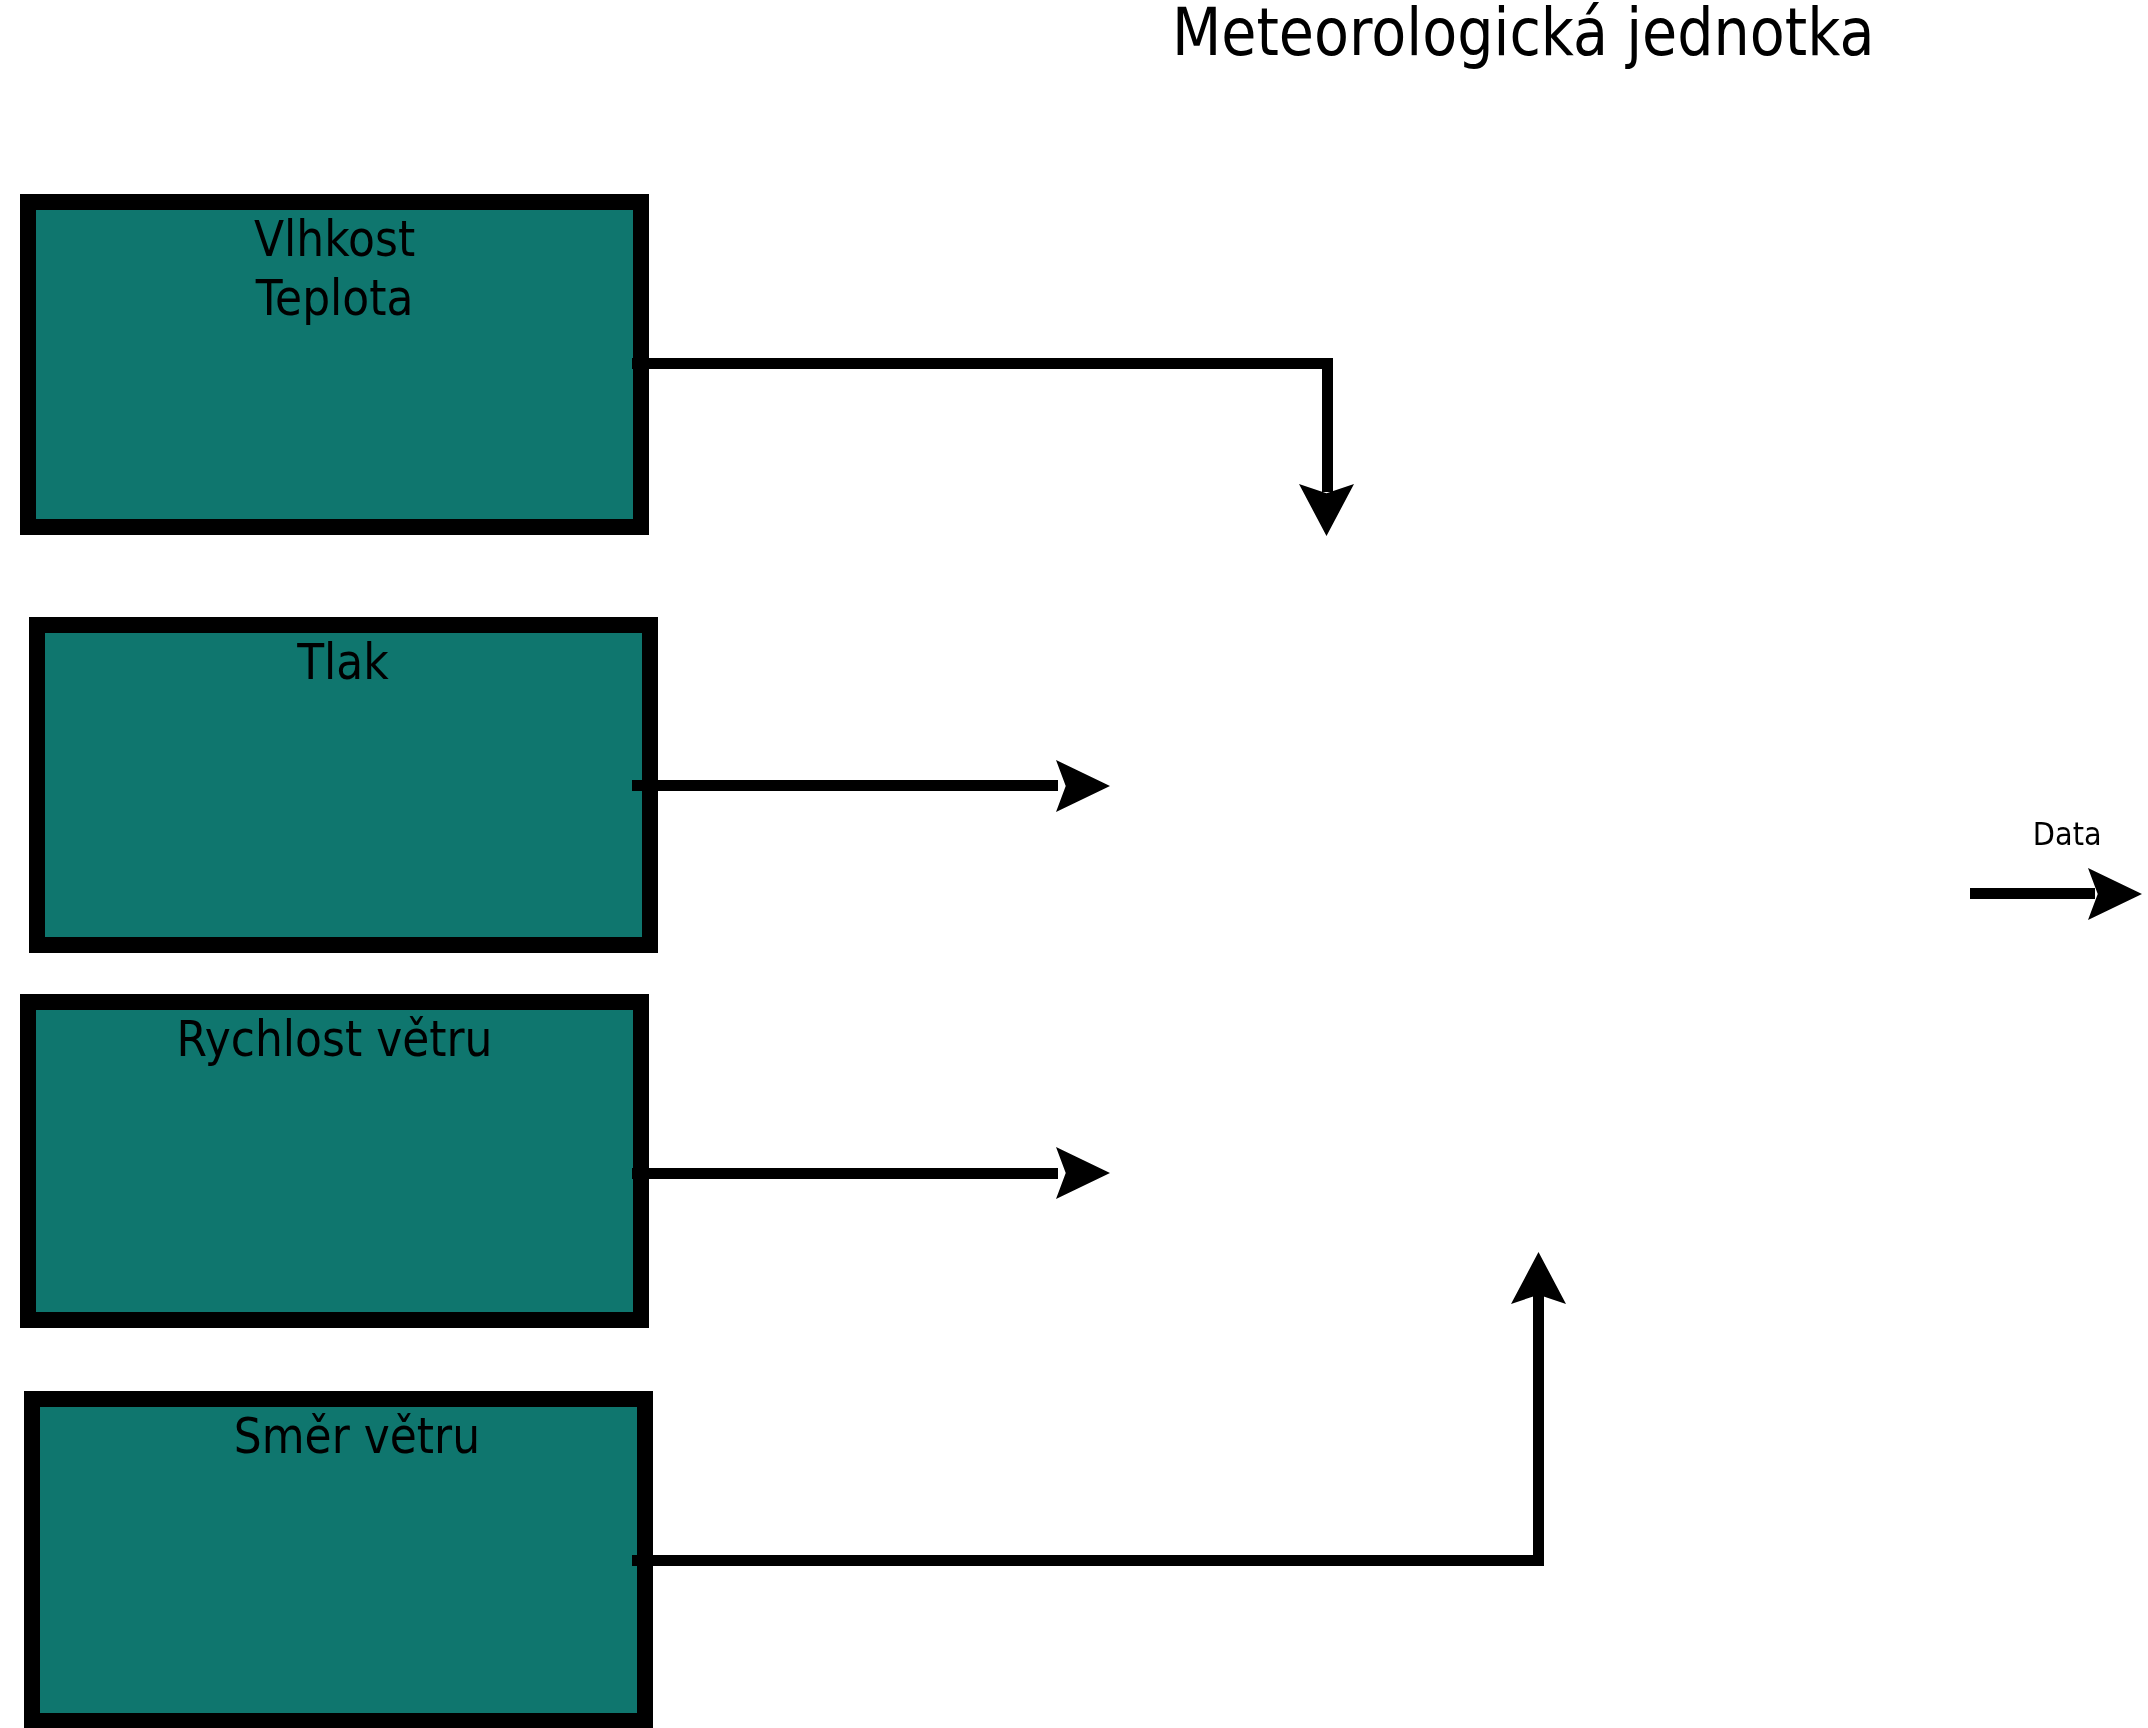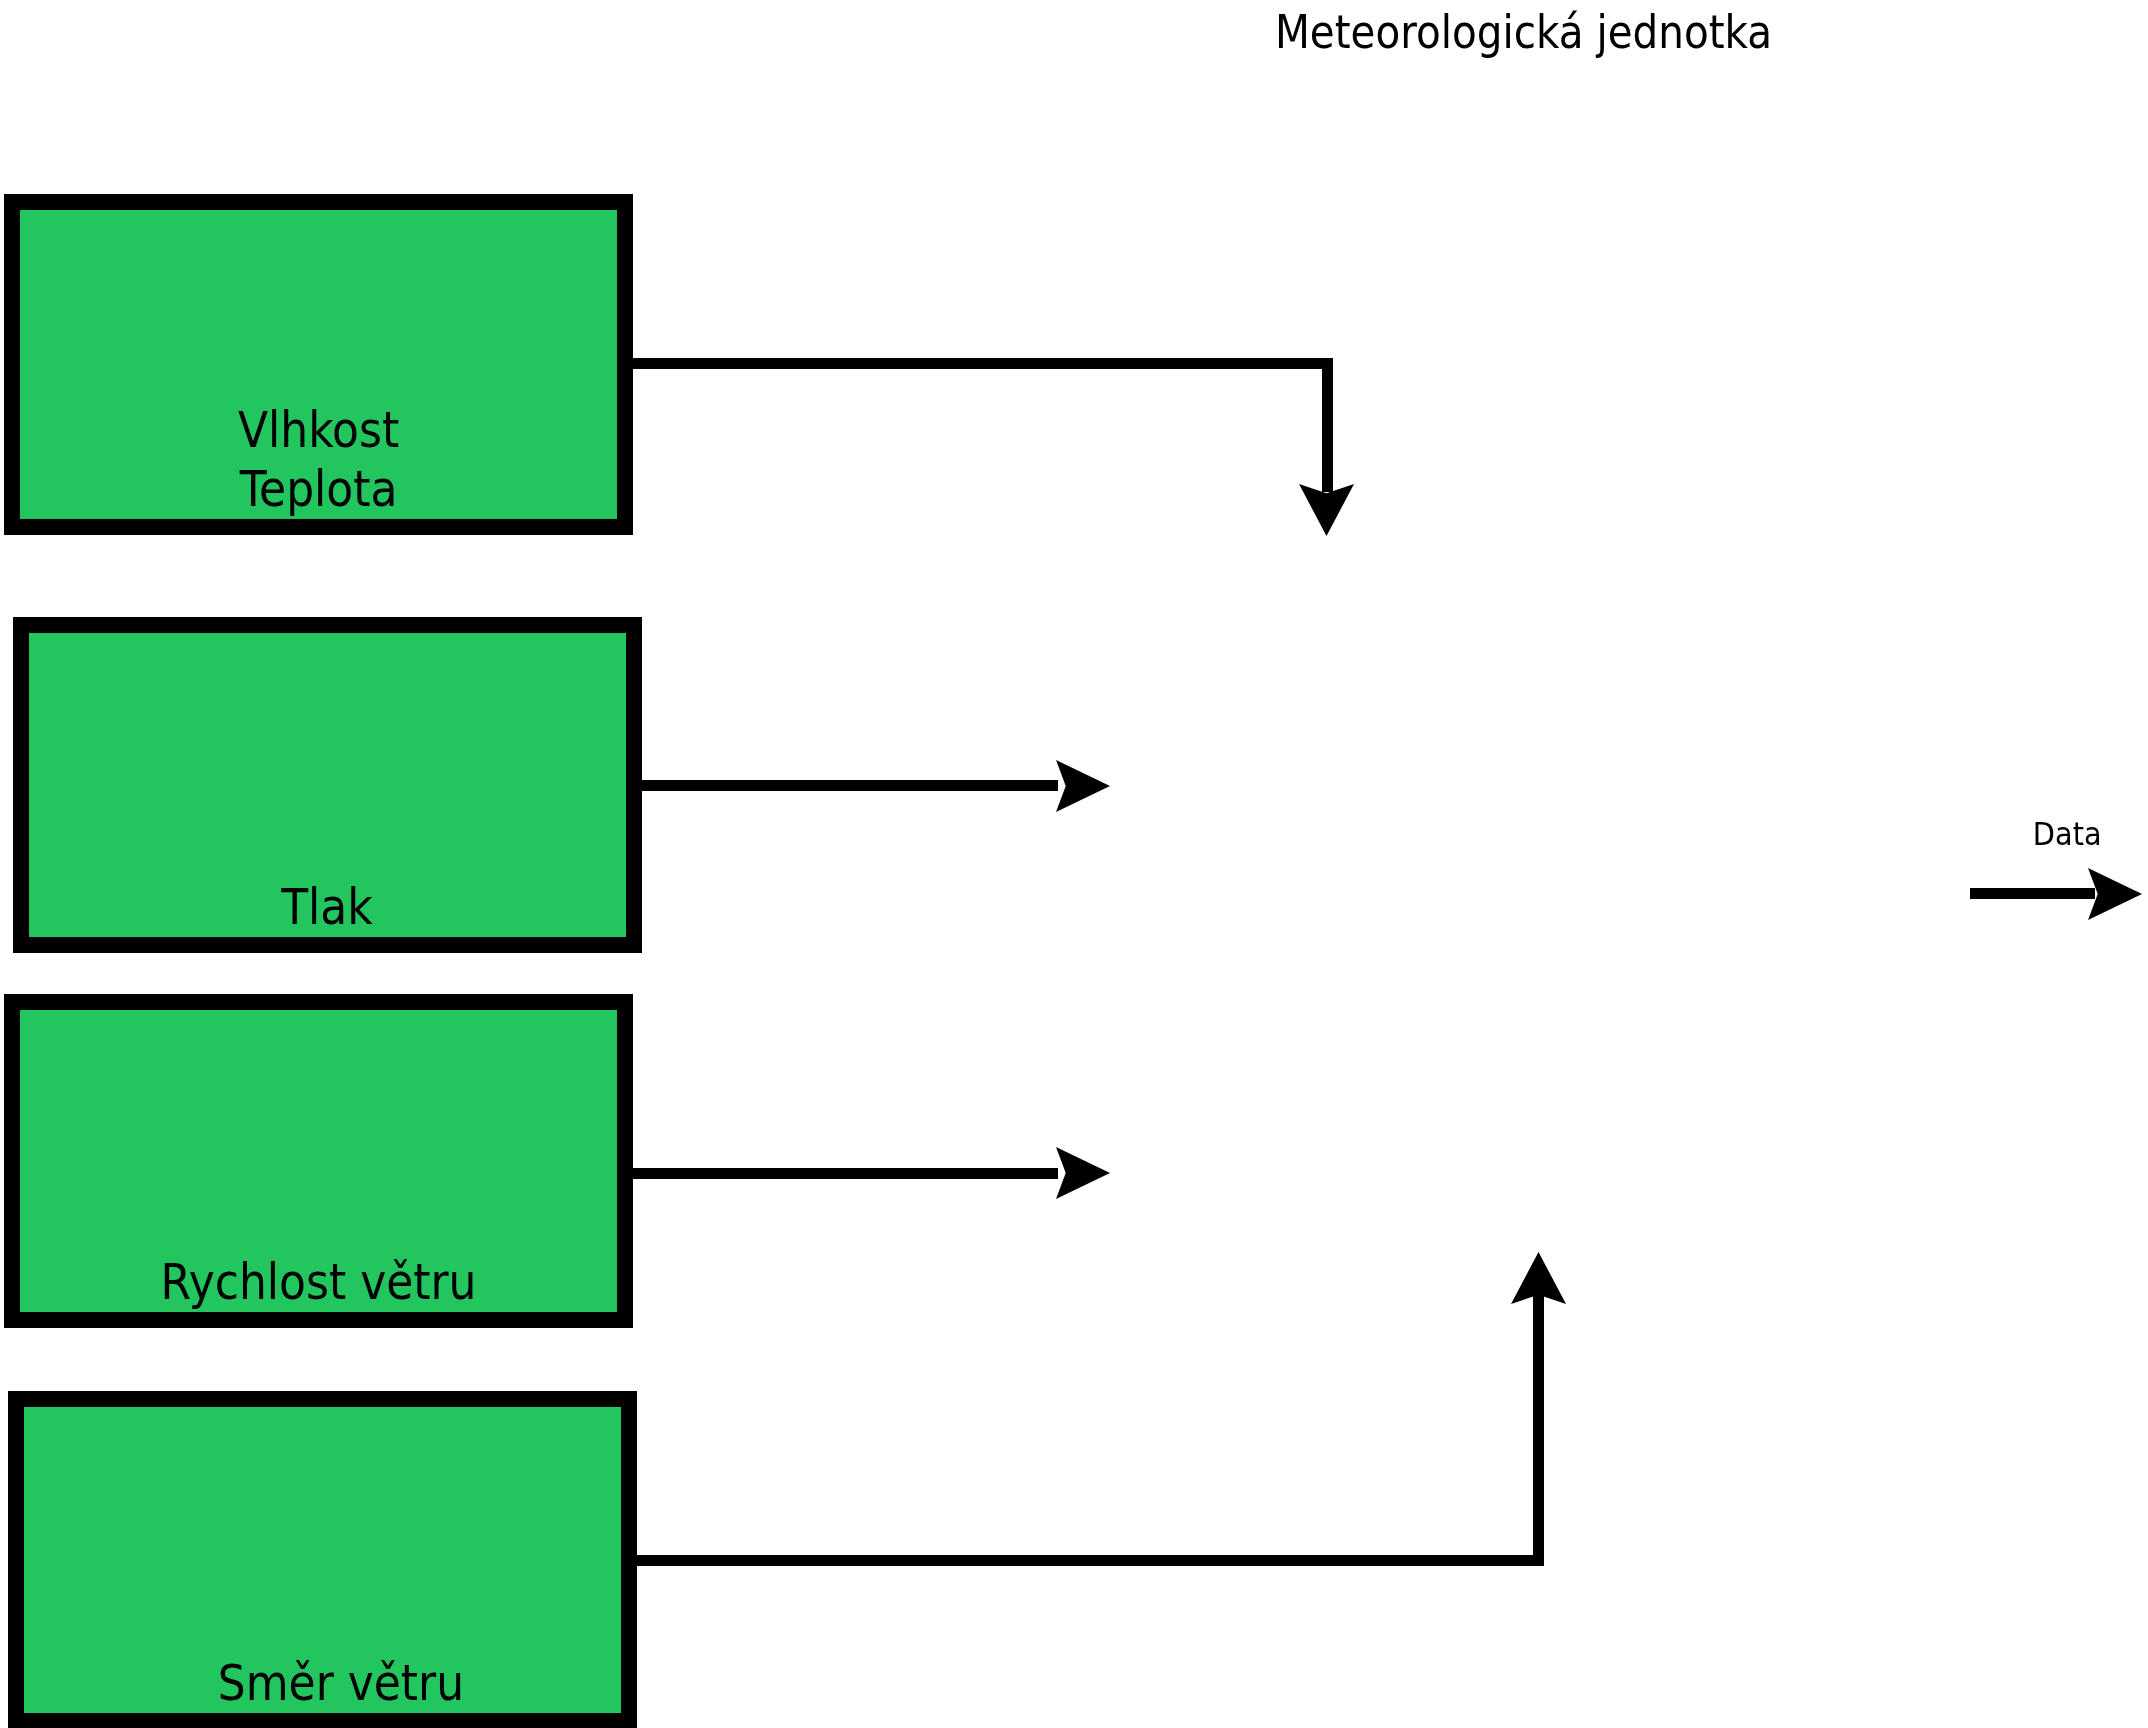--- a/index.html
+++ b/index.html
@@ -15,38 +15,39 @@
     color: #000000;
     font-family: "DejaVu Sans", "Liberation Sans", sans-serif;
     overflow: hidden;
   }
   .diagram-title {
     position: absolute;
     left: 1006px;
     top: 0px;
     width: 1034px;
     text-align: center;
-    font-size: 46px;
+    font-size: 65px;
     line-height: 65px;
     white-space: nowrap;
   }
   .diagram-title .tscale {
     display: inline-block;
     transform: scaleX(0.88);
     transform-origin: center center;
   }
   .box {
     position: absolute;
     box-sizing: border-box;
     border: 16.6px solid #000000;
-    background: #22c55e;
+    background: #0f766e;
     display: flex;
-    align-items: flex-end;
+    align-items: flex-start;
     justify-content: center;
     text-align: center;
+    margin-left: 16px;
   }
   .box .lbl {
     font-size: 50px;
     line-height: 1.18;
     white-space: nowrap;
     transform: scaleX(0.88);
     transform-origin: center center;
   }
   .box-humidity     { left: 3.7px;    top: 194px;  width: 629px; height: 341px; }
   .box-pressure     { left: 13px;    top: 617px;  width: 629px; height: 336px; }

